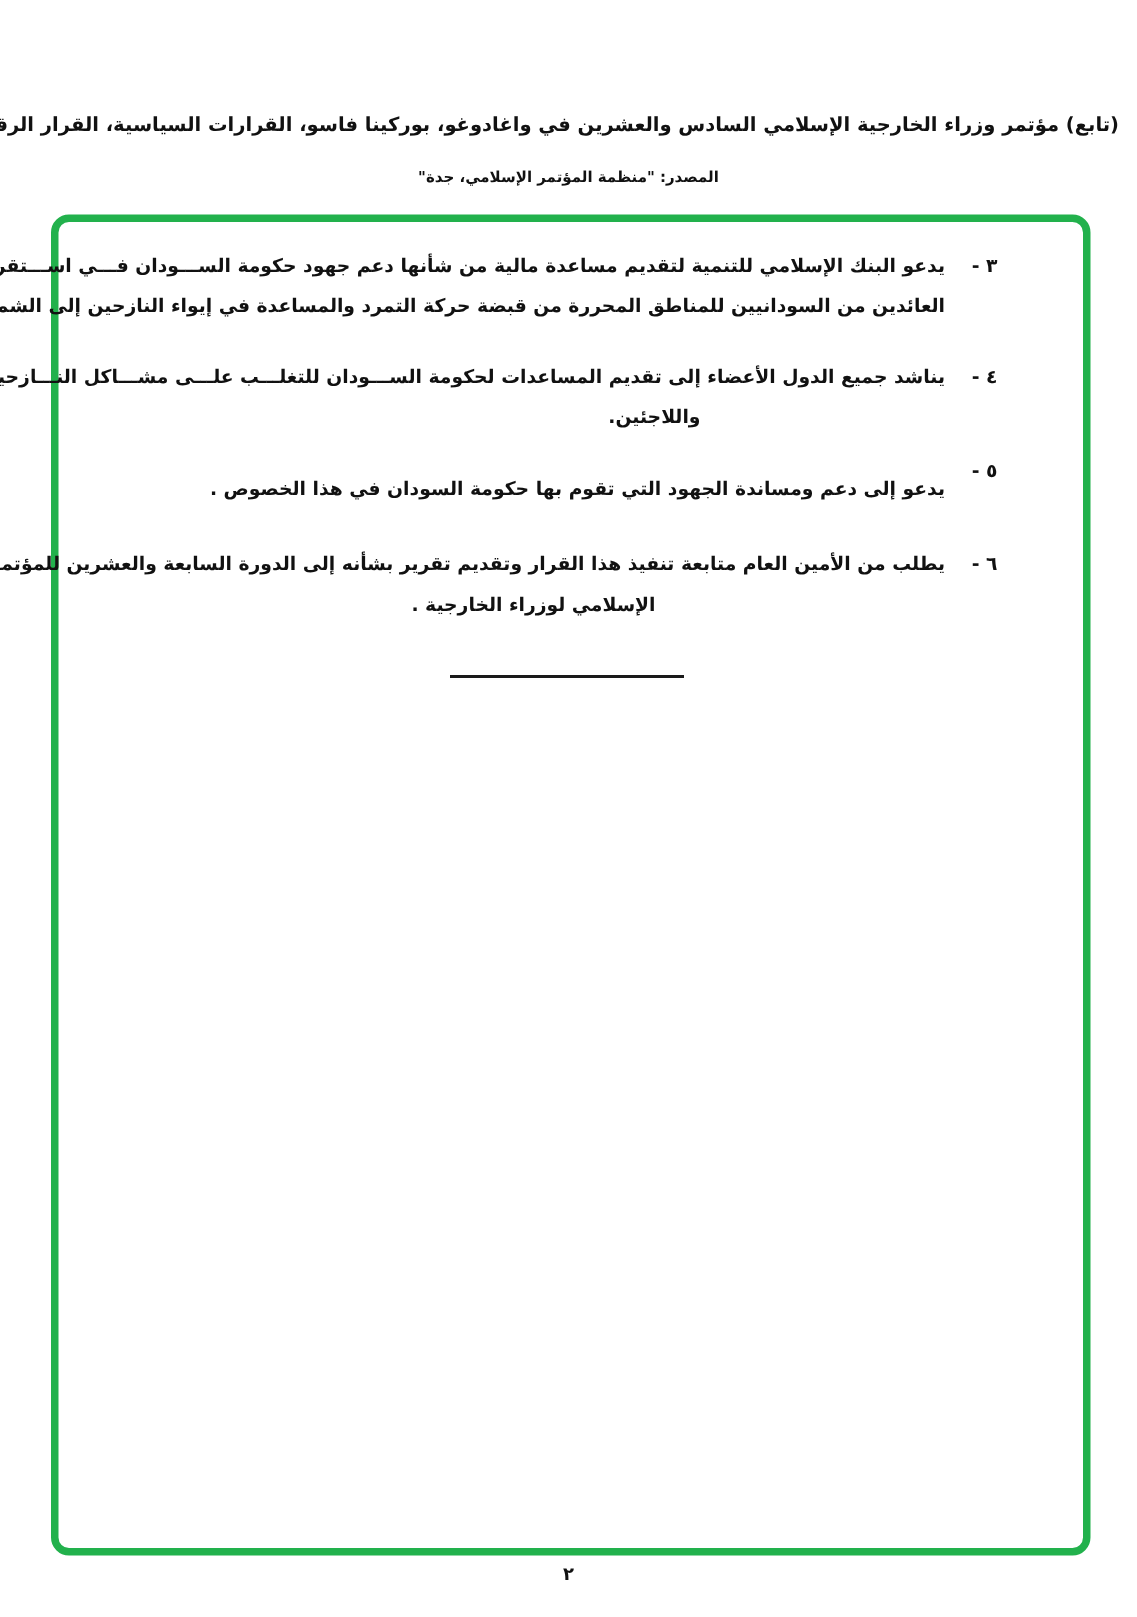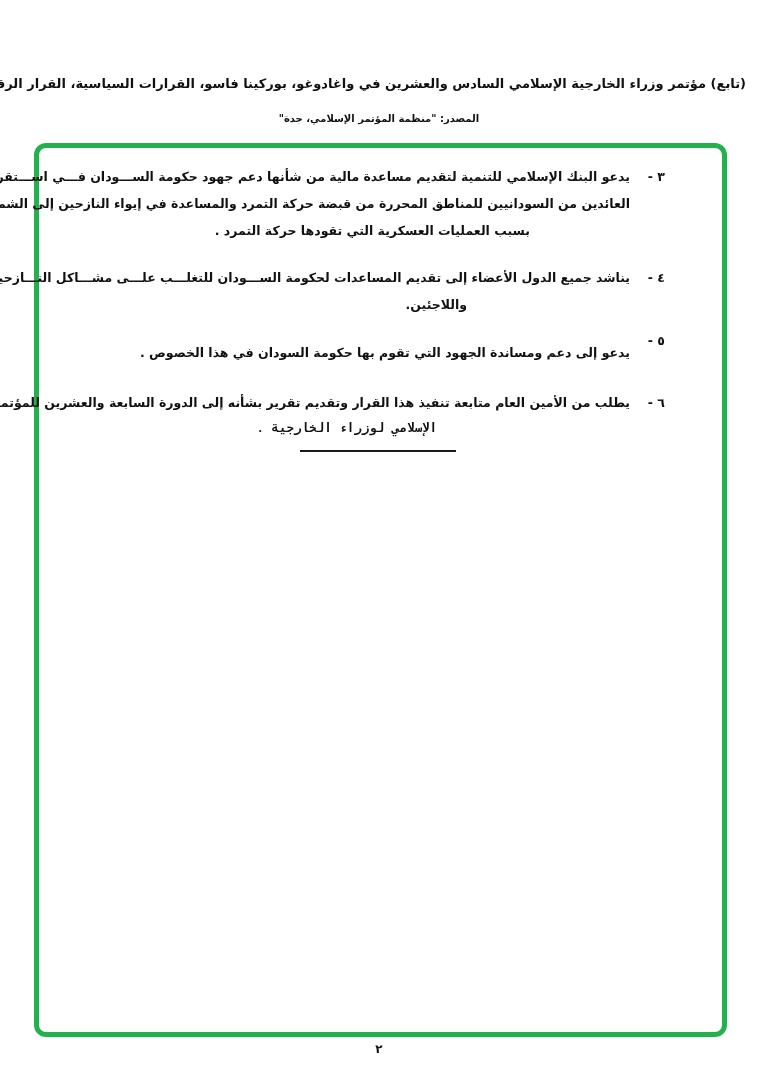--- a/index.html
+++ b/index.html
@@ -76,21 +76,21 @@
     white-space: nowrap;
   }
   .item .last {
     text-align: right;
     text-align-last: right;
     white-space: nowrap;
   }
   .item:nth-child(1) .last { padding-left: 0; padding-right: 100px; }
   .item:nth-child(2) .last { padding-right: 163px; }
   .item:nth-child(3) .last { padding-right: 0; margin-top: 12px; }
-  .item:nth-child(4) .last { padding-right: 193px; font-family: Liberation Mono, monospace; }
+  .item:nth-child(4) .last { padding-right: 193px; }
   .divider {
     position: absolute;
     top: 450px;
     left: 300px;
     width: 156px;
     border-top: 2px solid #1a1a1a;
   }
   .page-number {
     position: absolute;
     top: 1042px;
@@ -109,21 +109,20 @@
 <div class="header-line2">المصدر:  "منظمة المؤتمر الإسلامي، جدة"</div>
 
 <div class="frame"></div>
 
 <div class="content" id="items">
     <div class="item">
       <div class="num">٣ -</div>
       <div class="body">
         <div class="line">يدعو البنك الإسلامي للتنمية لتقديم مساعدة مالية من شأنها دعم جهود حكومة الســـودان فـــي اســـتقرار</div>
         <div class="line">العائدين من السودانيين للمناطق المحررة من قبضة حركة التمرد والمساعدة في إيواء النازحين إلى الشمال</div>
-        <div class="last">بسبب العمليات العسكرية التي تقودها حركة التمرد .</div>
       </div>
     </div>
     <div class="item">
       <div class="num">٤ -</div>
       <div class="body">
         <div class="line">يناشد جميع الدول الأعضاء إلى تقديم المساعدات لحكومة الســـودان للتغلـــب علـــى مشـــاكل النـــازحين</div>
         <div class="last">واللاجئين.</div>
       </div>
     </div>
     <div class="item">

